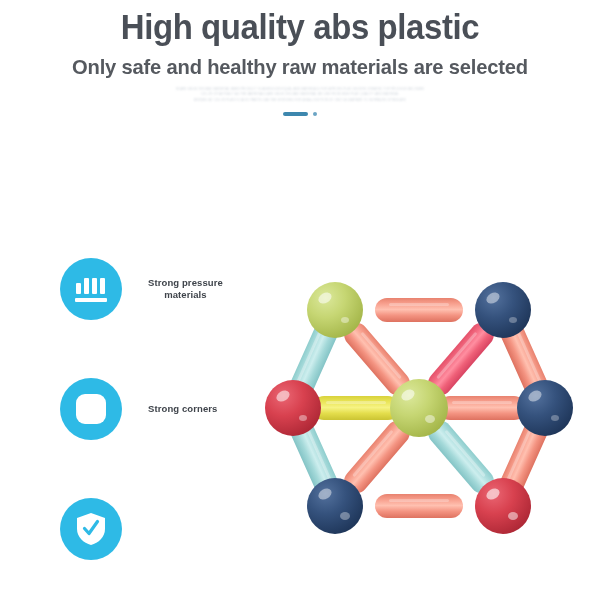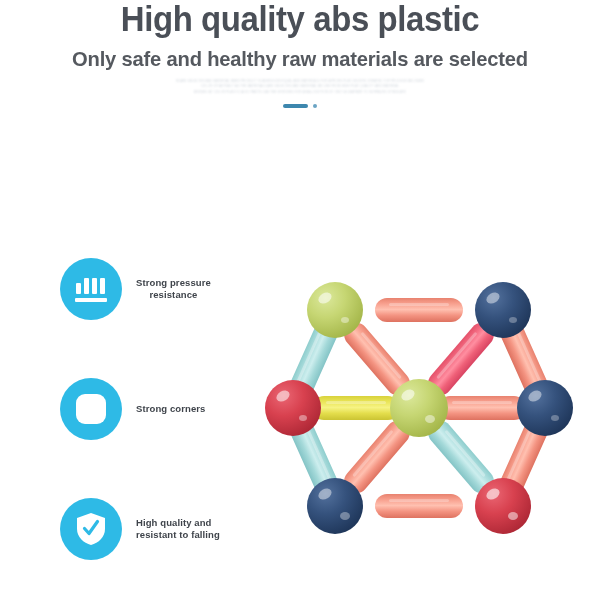--- a/index.html
+++ b/index.html
@@ -11,21 +11,21 @@
     width: 600px;
     height: 600px;
     overflow: hidden;
     font-family: "Liberation Sans", sans-serif;
     position: relative;
   }
 
   
   .header {
     width: 600px;
-    padding-top: 0;
+    padding-top: 8px;
     text-align: center;
     background: #ffffff;
   }
   .title {
     font-size: 35px;
     font-weight: bold;
     color: #4a4f57;
     letter-spacing: -0.4px;
     line-height: 1.08;
     margin: 0;
@@ -98,21 +98,21 @@
     height: 62px;
     min-width: 62px;
     border-radius: 50%;
     background: #2ebae6;
     display: flex;
     align-items: center;
     justify-content: center;
     position: relative;
   }
   .feat-label {
-    margin-left: 14px;
+    margin-left: 26px;
     font-size: 9.5px;
     font-weight: bold;
     color: #3f444b;
     line-height: 1.3;
     letter-spacing: 0.1px;
   }
   .feat-label.centered { text-align: center; }
 
   
   .ico-pressure {
@@ -188,43 +188,39 @@
       <div class="ico-pressure">
         <span class="bar b1"></span>
         <span class="bar b2"></span>
         <span class="bar b3"></span>
         <span class="bar b4"></span>
         <span class="base"></span>
       </div>
     </div>
     <div class="feat-label centered">
       <div>Strong pressure</div>
-      <div>resistance</div>
+      <div>materials</div>
     </div>
   </div>
 
   <div class="feature">
     <div class="badge">
       <div class="ico-roundsq"></div>
     </div>
     <div class="feat-label">
       <div>Strong corners</div>
     </div>
   </div>
 
   <div class="feature">
     <div class="badge">
       <svg class="ico-shield" viewBox="0 0 32 34">
         <path d="M16 1 L30 6 V17 C30 25 23.5 31 16 33 C8.5 31 2 25 2 17 V6 Z" fill="#ffffff"></path>
         <path d="M9.5 16.5 L14 21.5 L22.5 9.5" fill="none" stroke="#2ebae6" stroke-width="3.2" stroke-linecap="round" stroke-linejoin="round"></path>
       </svg>
-    </div>
-    <div class="feat-label">
-      <div>High quality and</div>
-      <div>resistant to falling</div>
     </div>
   </div>
 
 </div>
 
 <div class="toy">
 <svg width="362" height="320" viewBox="0 0 362 320">
   <defs>
 
     <linearGradient id="gSalmon" x1="0" y1="0" x2="0" y2="1">

